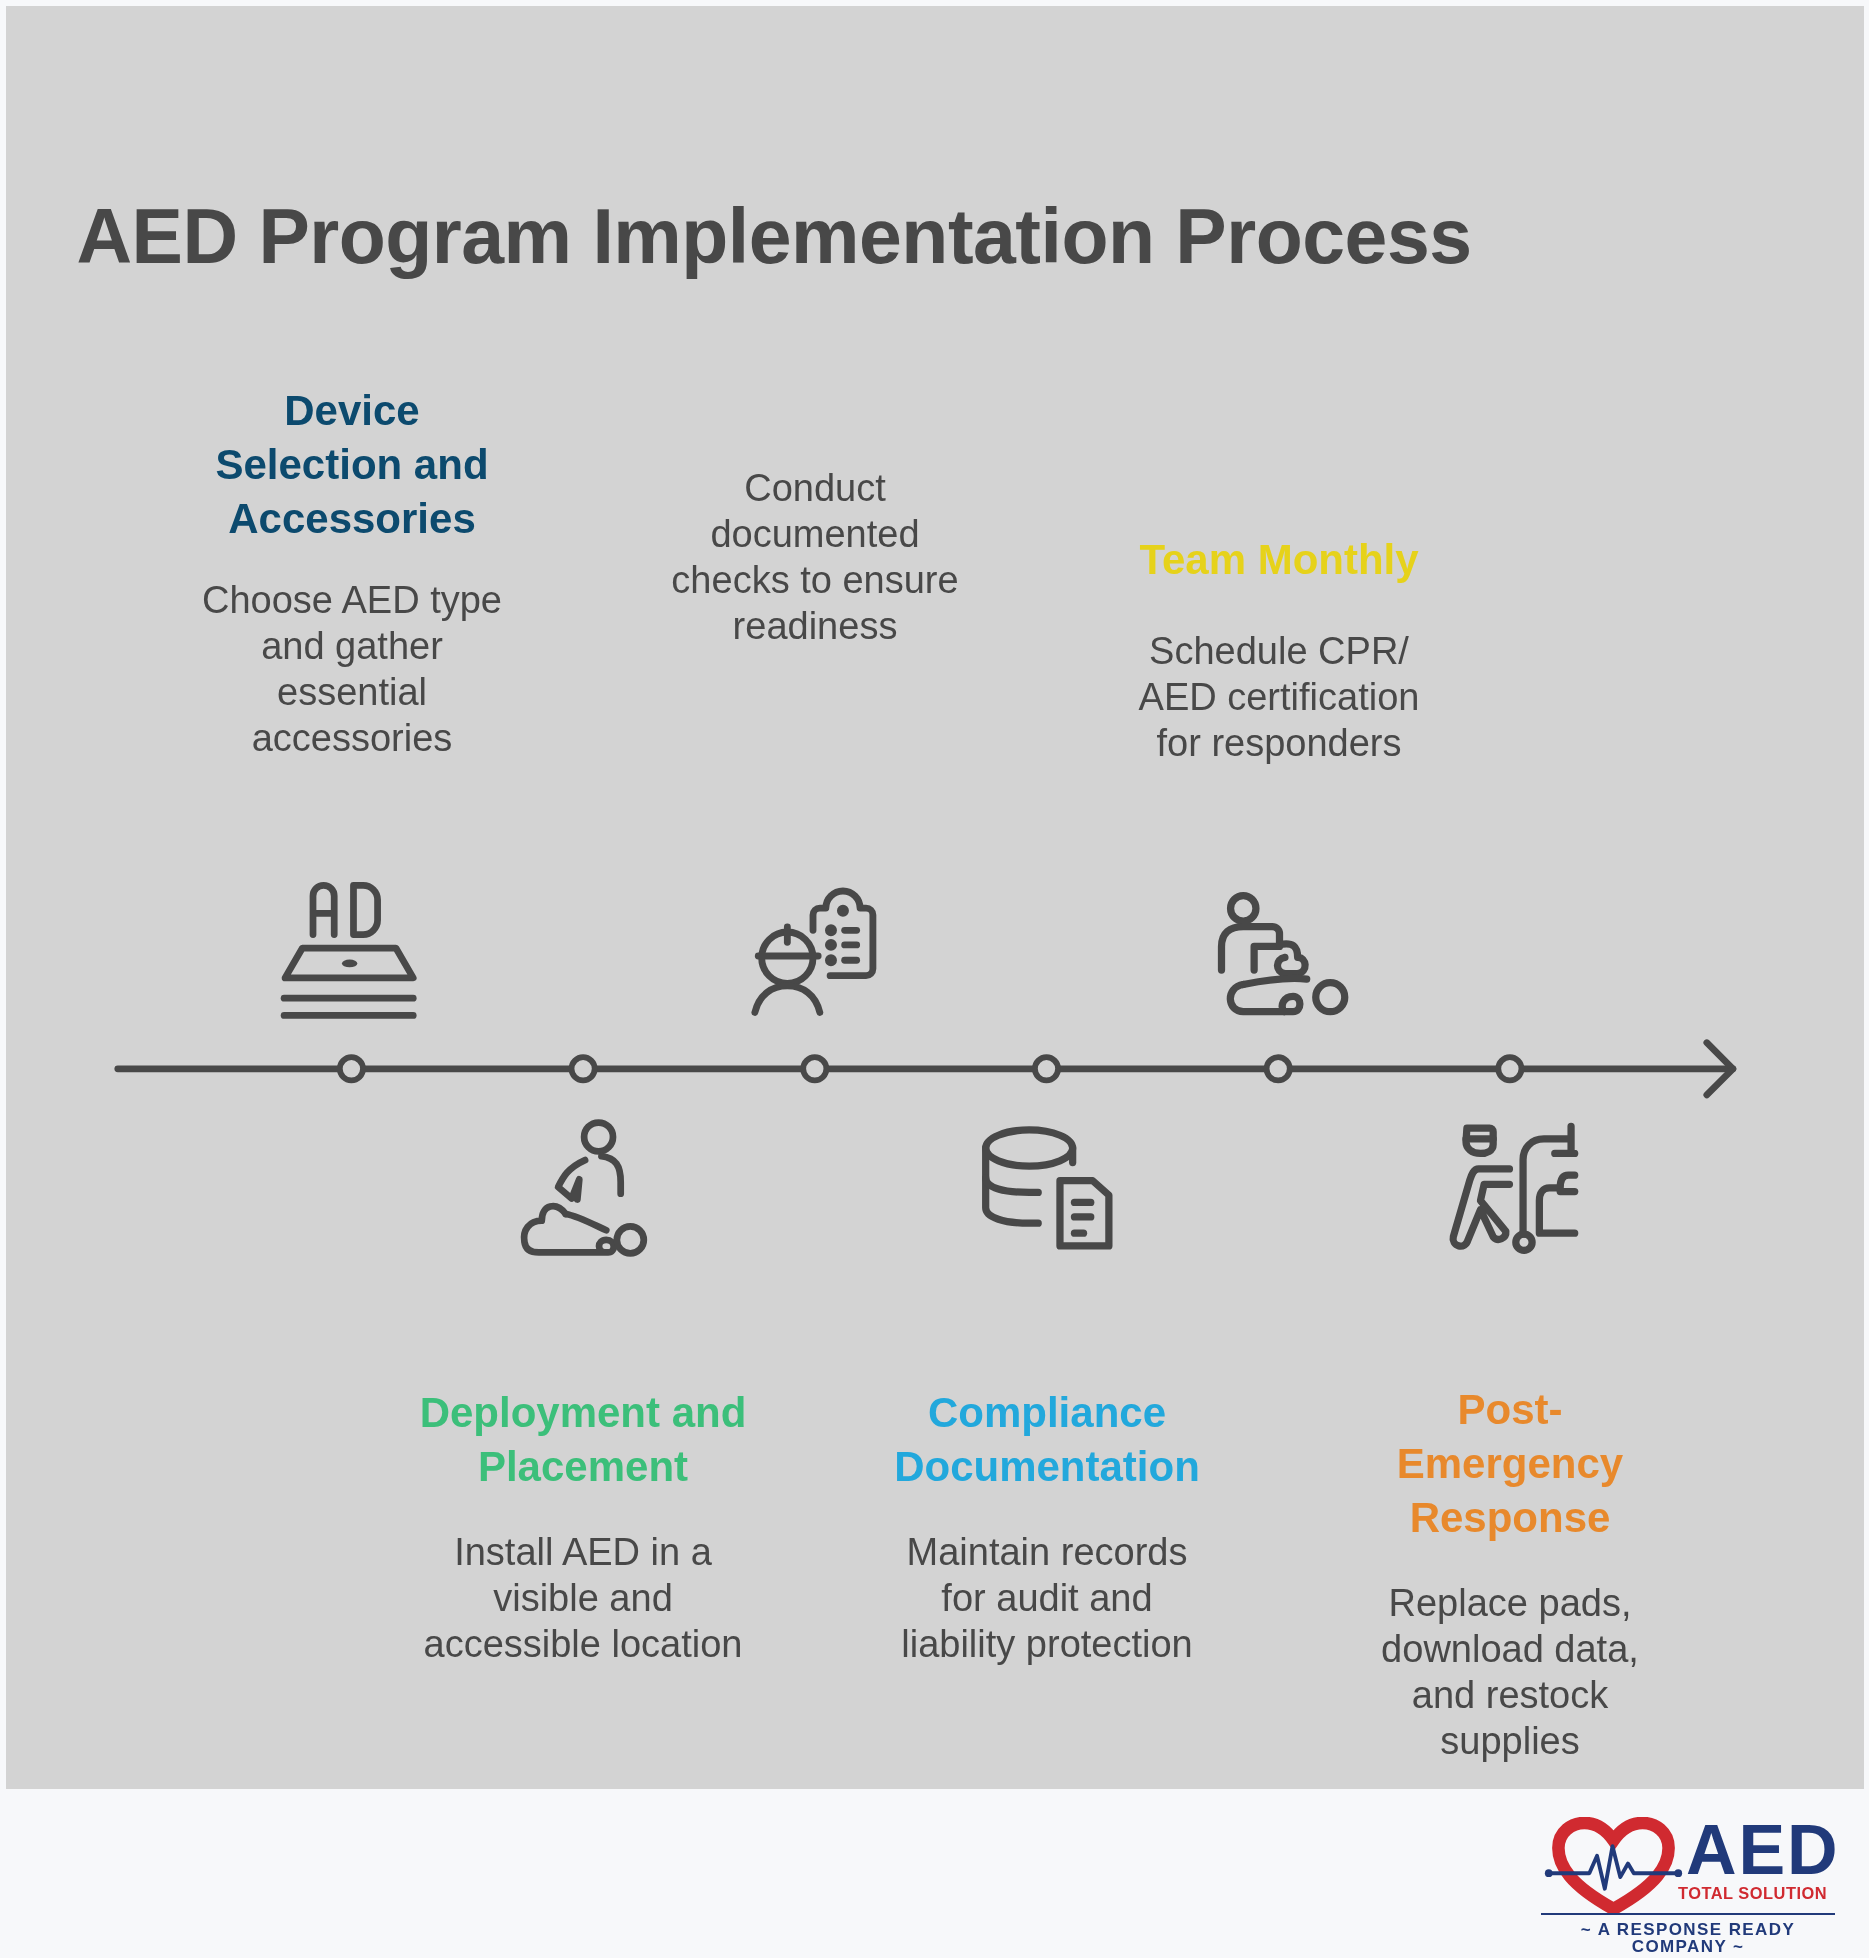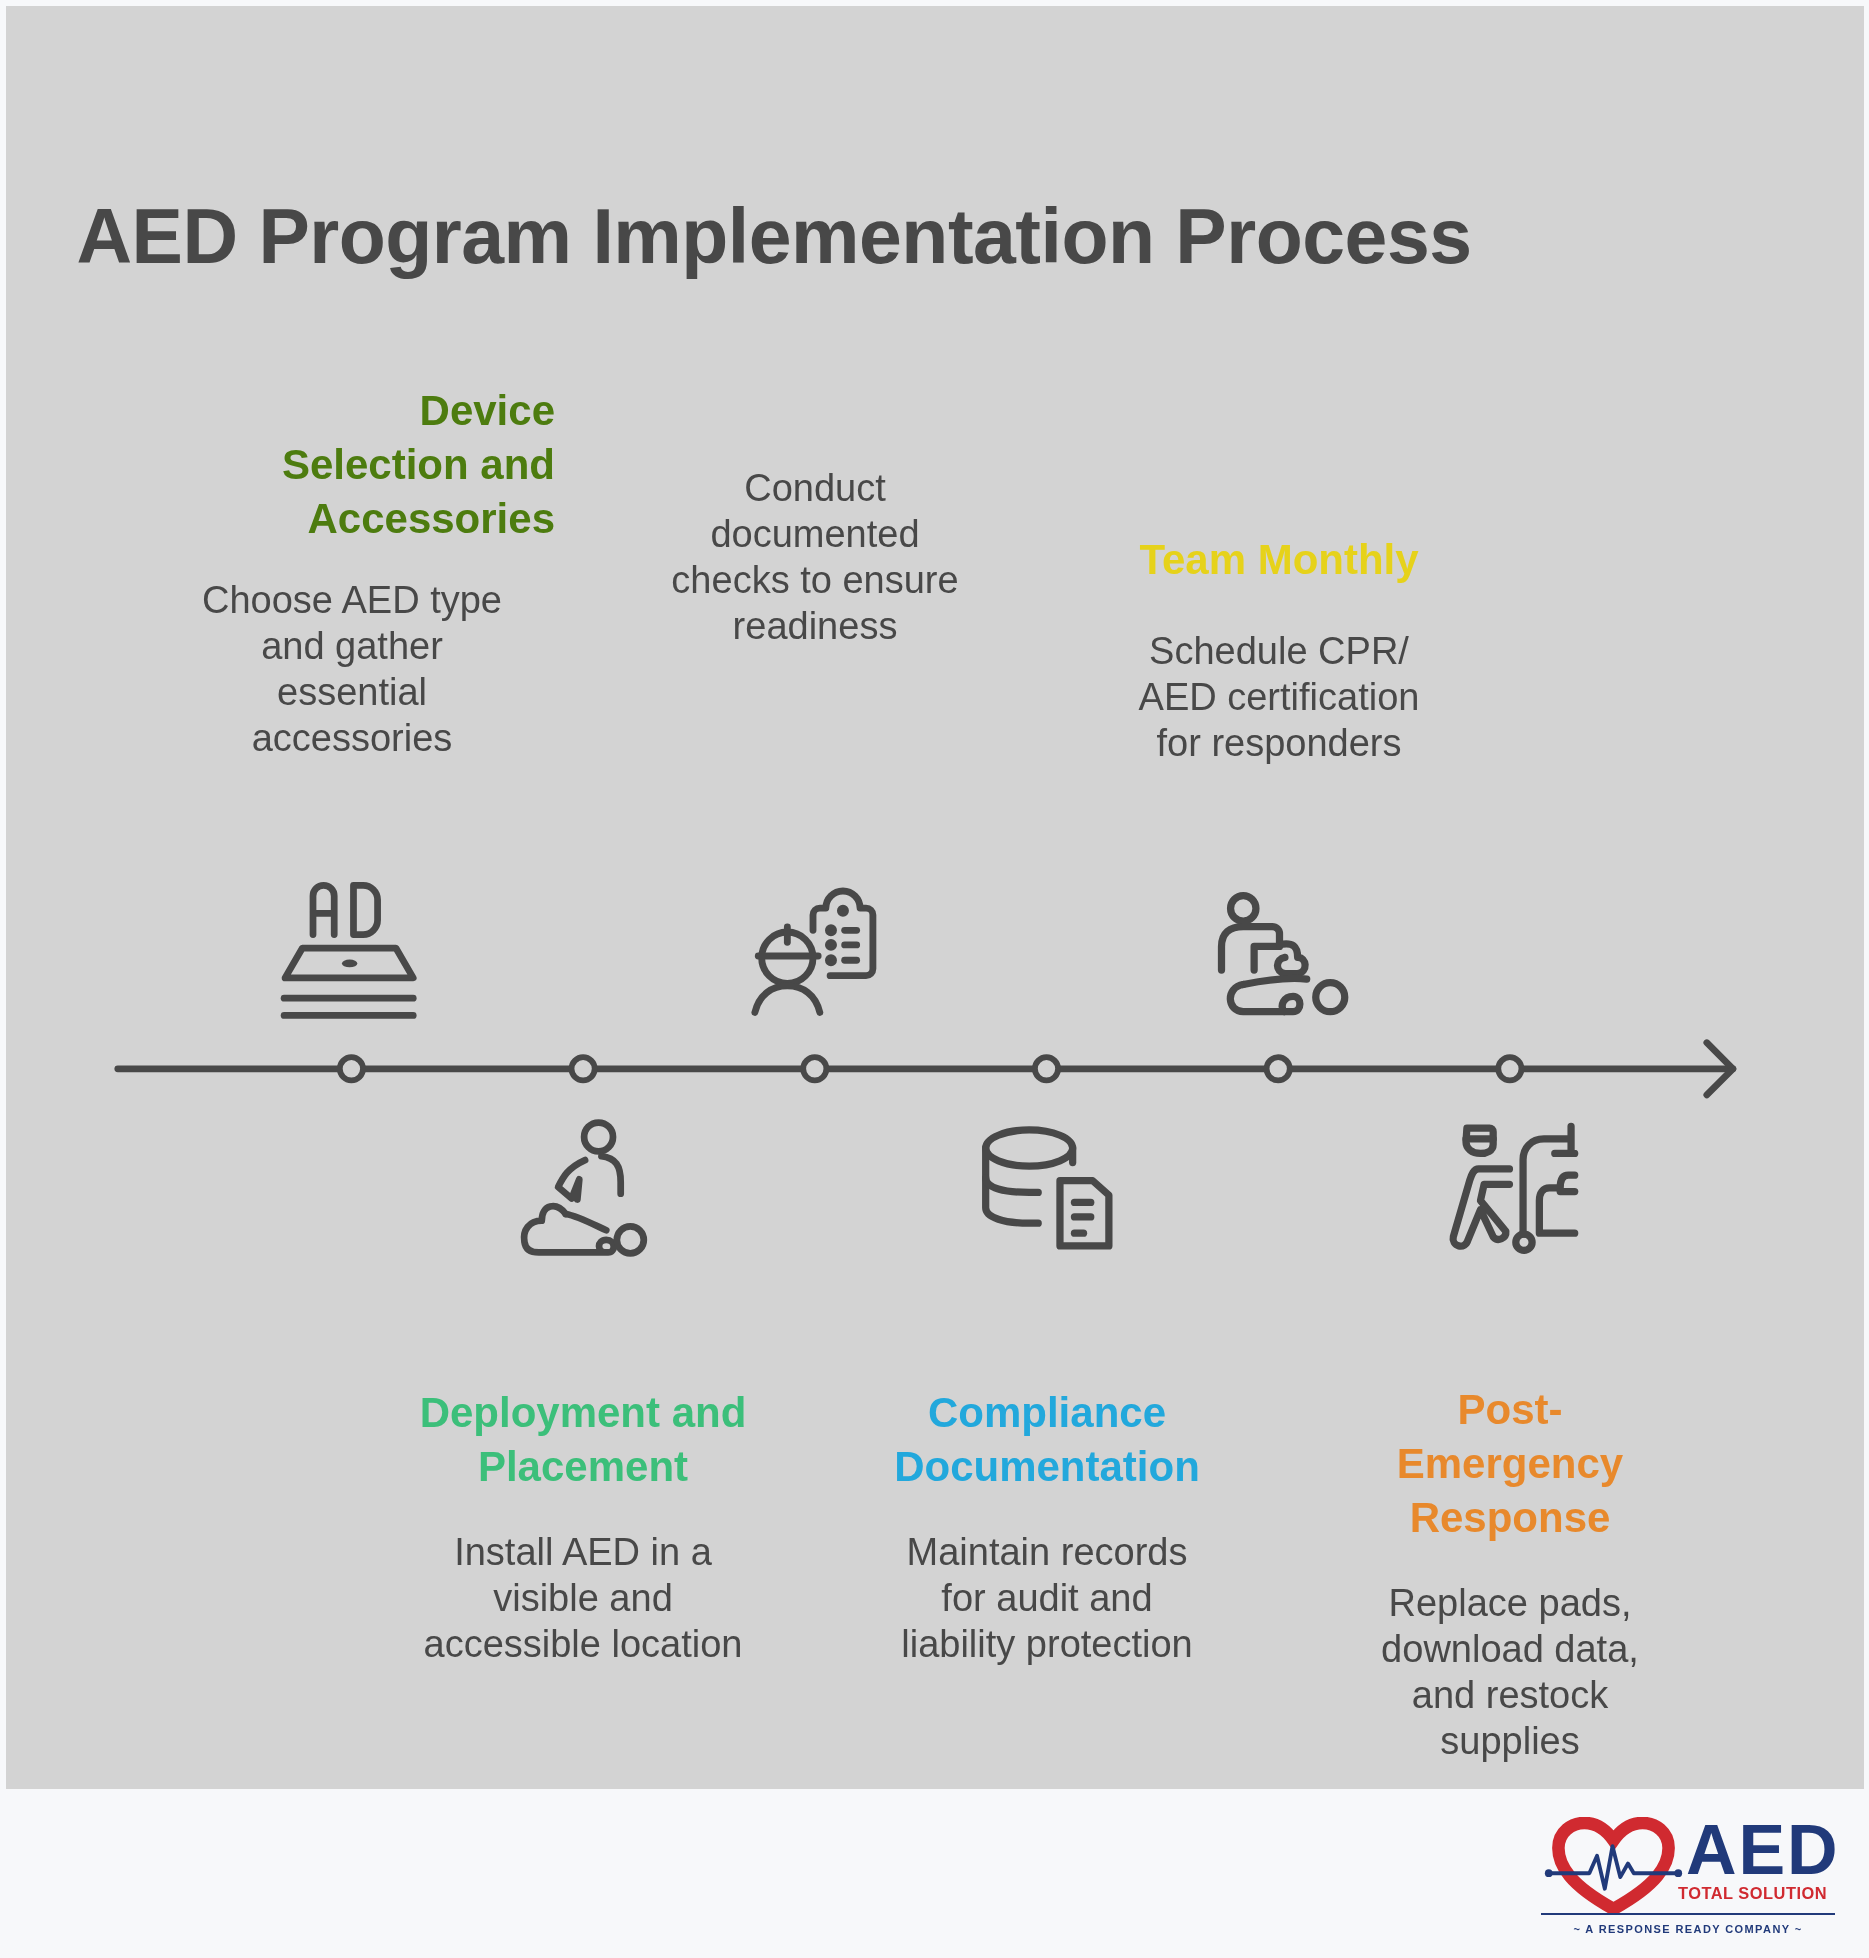--- a/index.html
+++ b/index.html
@@ -39,21 +39,21 @@
     position: absolute; left: 145px; top: 7.7px; font-size: 70px; font-weight: 900;
     color: #213a7a; letter-spacing: 1.9px; line-height: 62px;
   }
   .logo-sub {
     position: absolute; left: 137px; top: 73px; font-size: 16.4px; font-weight: 700;
     color: #d02a30; letter-spacing: 0.5px; line-height: 19.3px;
   }
   .logo-rule { position: absolute; left: 0; top: 102px; width: 294px; height: 1.9px; background: #213a7a; }
   .logo-tag {
     position: absolute; left: 0; top: 110px; width: 294px; text-align: center;
-    font-size: 11px; font-weight: 700; color: #213a7a; letter-spacing: 1.4px; line-height: 17.4px;
+    font-size: 17px; font-weight: 700; color: #213a7a; letter-spacing: 1.4px; line-height: 17.4px;
   }
   .logo-heart { position: absolute; left: 0; top: 5.8px; width: 145px; height: 97px; }
 </style>
 </head>
 <body>
 
 <div class="panel"></div>
 
 <div class="title">AED Program Implementation Process</div>
 
@@ -62,21 +62,21 @@
   <polyline points="1768,1080 1795,1107 1768,1134" fill="none" stroke="#484848" stroke-width="7" stroke-linecap="round" stroke-linejoin="round"></polyline>
   <circle cx="364" cy="1107" r="12" fill="#d3d3d3" stroke="#484848" stroke-width="6"></circle>
   <circle cx="604" cy="1107" r="12" fill="#d3d3d3" stroke="#484848" stroke-width="6"></circle>
   <circle cx="844" cy="1107" r="12" fill="#d3d3d3" stroke="#484848" stroke-width="6"></circle>
   <circle cx="1084" cy="1107" r="12" fill="#d3d3d3" stroke="#484848" stroke-width="6"></circle>
   <circle cx="1324" cy="1107" r="12" fill="#d3d3d3" stroke="#484848" stroke-width="6"></circle>
   <circle cx="1564" cy="1107" r="12" fill="#d3d3d3" stroke="#484848" stroke-width="6"></circle>
 </svg>
 
 <div class="step" style="left:149px; top:384px;">
-  <div class="heading" style="color:#4d7c0f;text-align:right;">Device
+  <div class="heading" style="color:#0c4a6e;">Device
 Selection and
 Accessories</div>
   <div class="body" style="margin-top:31px;">Choose AED type
 and gather
 essential
 accessories</div>
 </div>
 <div class="icon" style="left:278px; top:869px; width:150px; height:159px;">
   <svg viewBox="0 0 155 165" fill="none" stroke="#484848" stroke-width="7" stroke-linecap="round" stroke-linejoin="round">
     <path d="M36 68 V28 a11 11 0 0 1 22 0 V68 M36 46 H58"></path>

